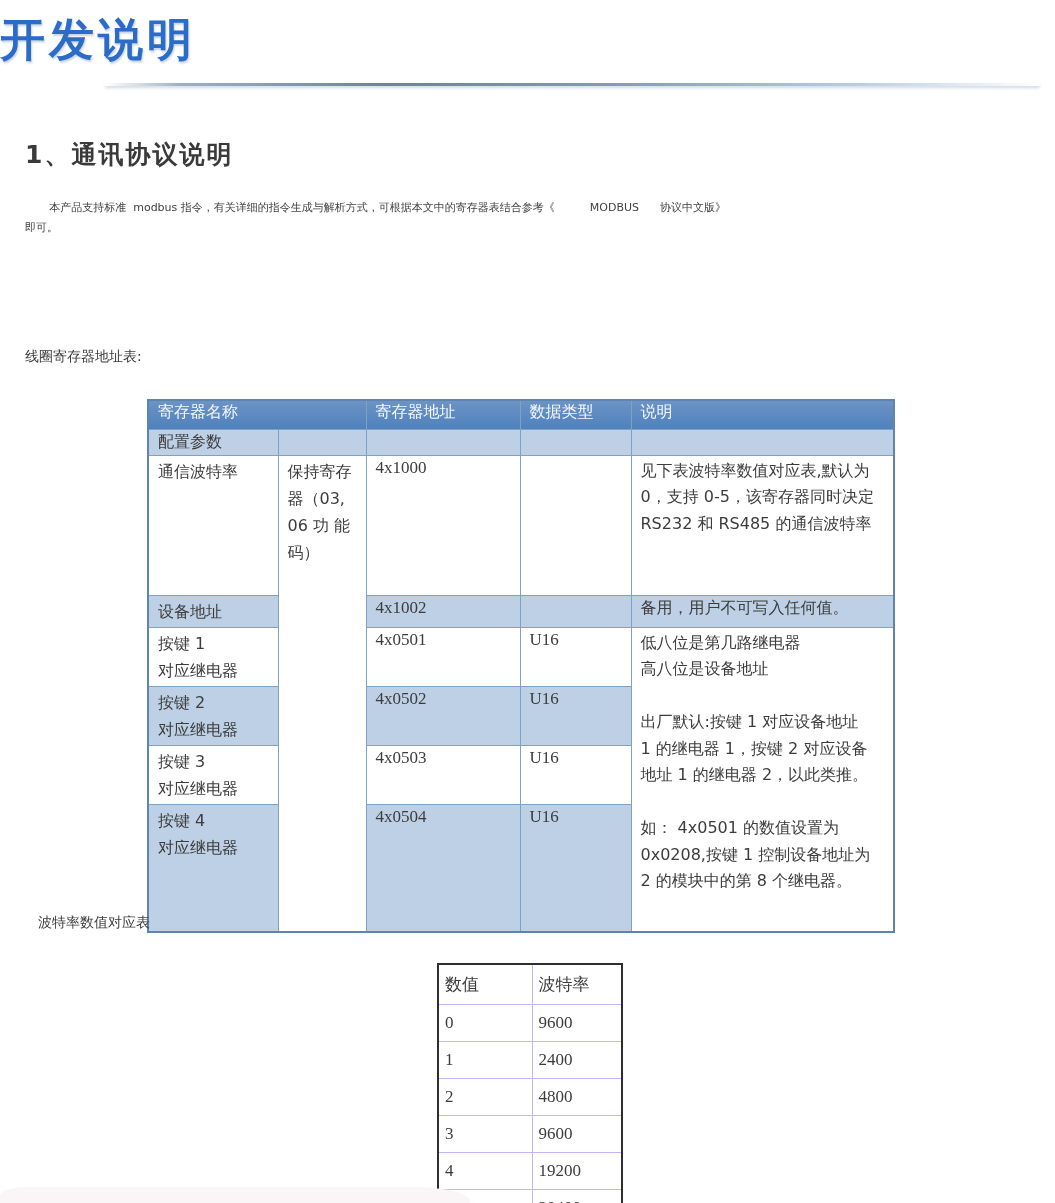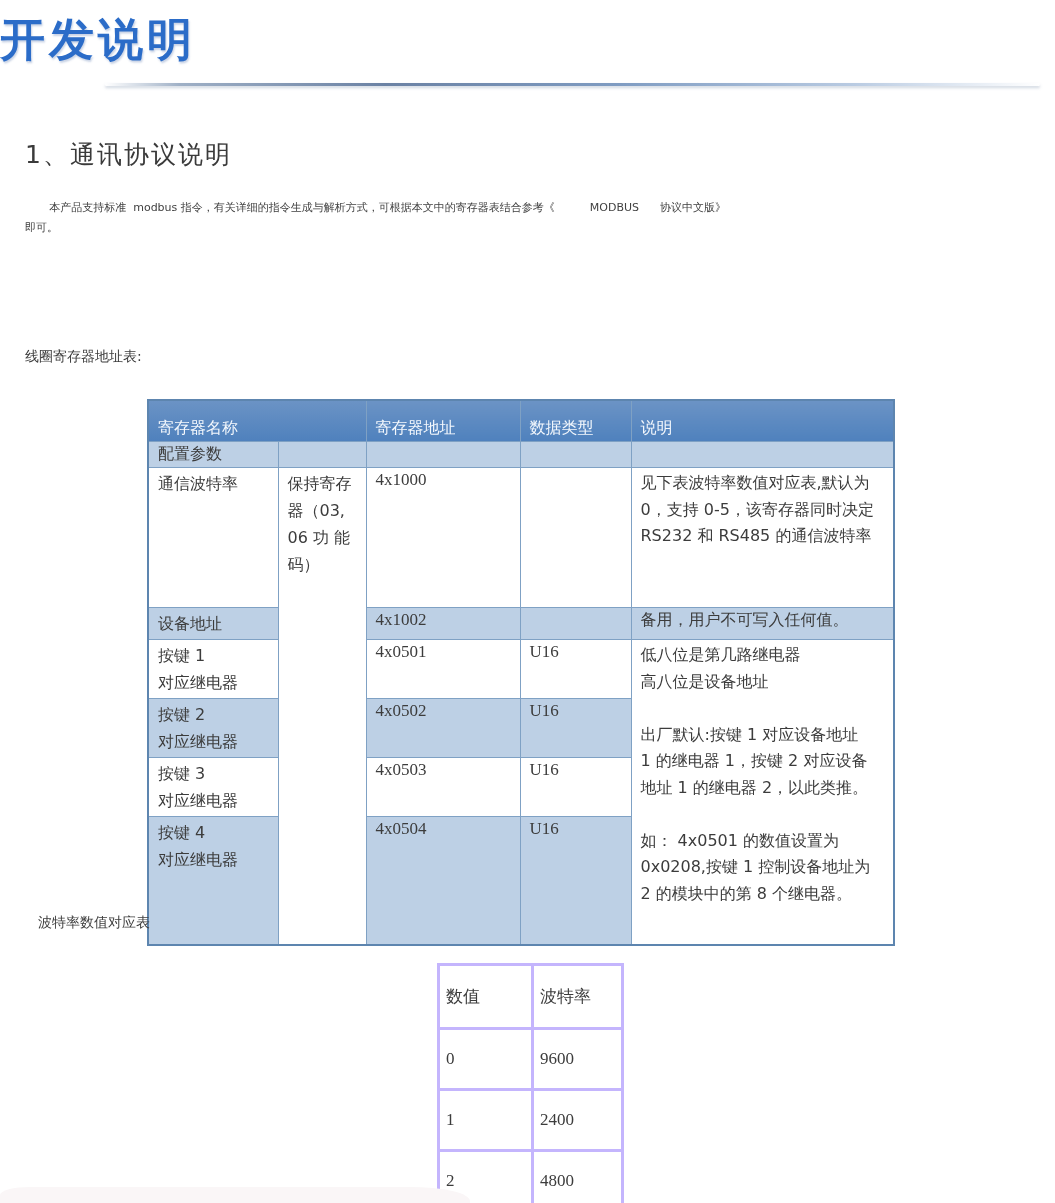--- a/index.html
+++ b/index.html
@@ -36,21 +36,21 @@
       rgba(255,255,255,0) 100%);
     border-radius: 2px;
     box-shadow: 0 2px 3px rgba(120,140,170,0.35);
   }
 
   
   .h1-section {
     position: absolute;
     left: 25px;
     font-size: 25px;
-    font-weight: 400;
+    font-weight: 700;
     color: #3a3a3a;
     letter-spacing: 2px;
   }
   .sec1 { top: 138px; }
   .sec2 { top: 286px; letter-spacing: 1px; }
   .para {
     position: absolute;
     left: 25px; top: 198px;
     width: 995px;
     font-size: 11px;
@@ -82,43 +82,43 @@
     vertical-align: top;
     text-align: left;
     overflow: hidden;
   }
   .reg-table th {
     background: #4f81bd;
     background: linear-gradient(to bottom, #6b93c5, #4f81bd);
     color: #f4f8fd;
     font-weight: 400;
     font-size: 16px;
-    padding-top: 17px;
+    padding-top: 1px;
   }
   .reg-table .lb td { background: #bdd0e5; }
   .reg-table .wh td { background: #ffffff; }
   .reg-table td.white-cell { background: #ffffff; }
   .pre { white-space: pre-wrap; }
   .serif { font-family: "Liberation Serif", "DejaVu Serif", serif; font-size: 17px; }
   .name-cell { line-height: 27px; }
   .desc-cell { line-height: 26.5px; font-size: 16px; }
   .holding-cell { line-height: 27px; }
 
   
   .baud-table {
     position: absolute;
     left: 437px; top: 963px;
     width: 184px;
     border: 2px solid #2e2e2e;
     font-size: 16px;
     background: #ffffff;
   }
   .baud-table th, .baud-table td {
-    border: 3px solid #c4b5fd;
-    padding: 19px 6px;
+    border: 1px solid #c4b5fd;
+    padding: 8px 6px;
     text-align: left;
     font-weight: 400;
     height: 27px;
     vertical-align: middle;
   }
   .baud-table th { font-size: 17px; }
   .baud-table td.num { font-family: "Liberation Serif", "DejaVu Serif", serif; font-size: 17px; }
 
   
   .footer-wave {

